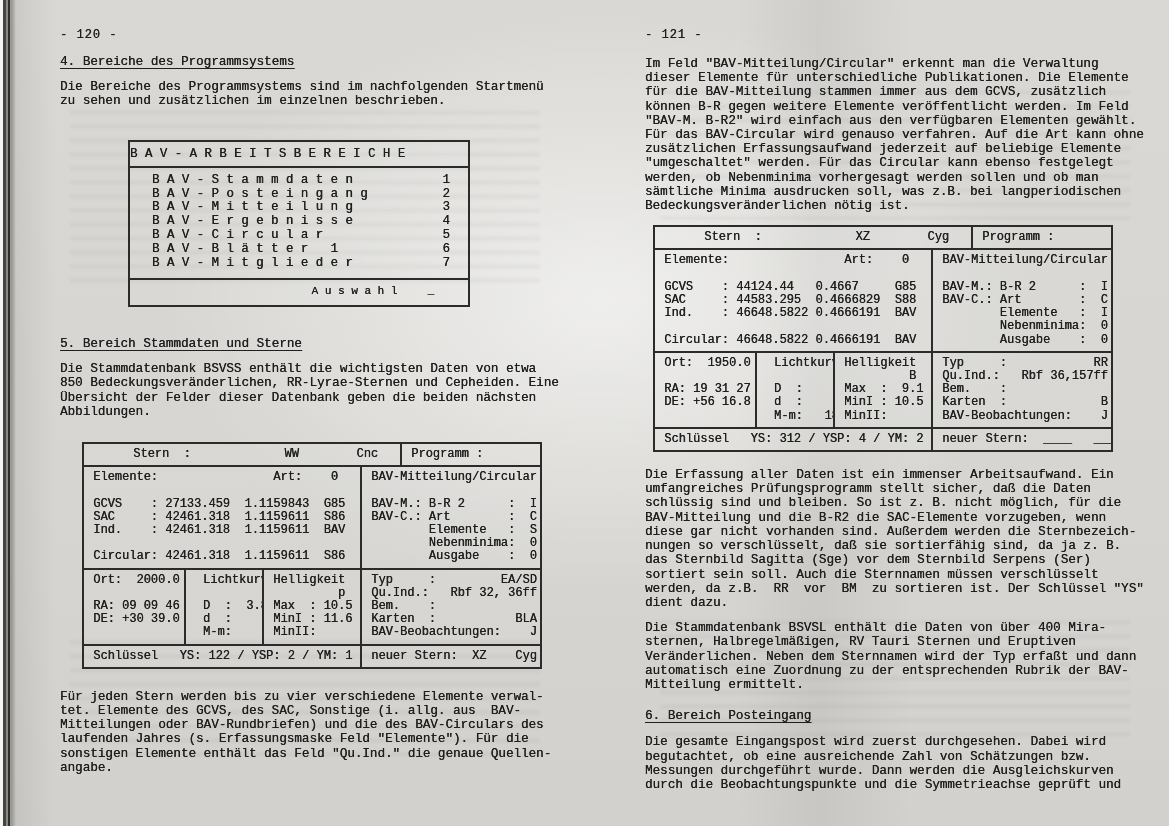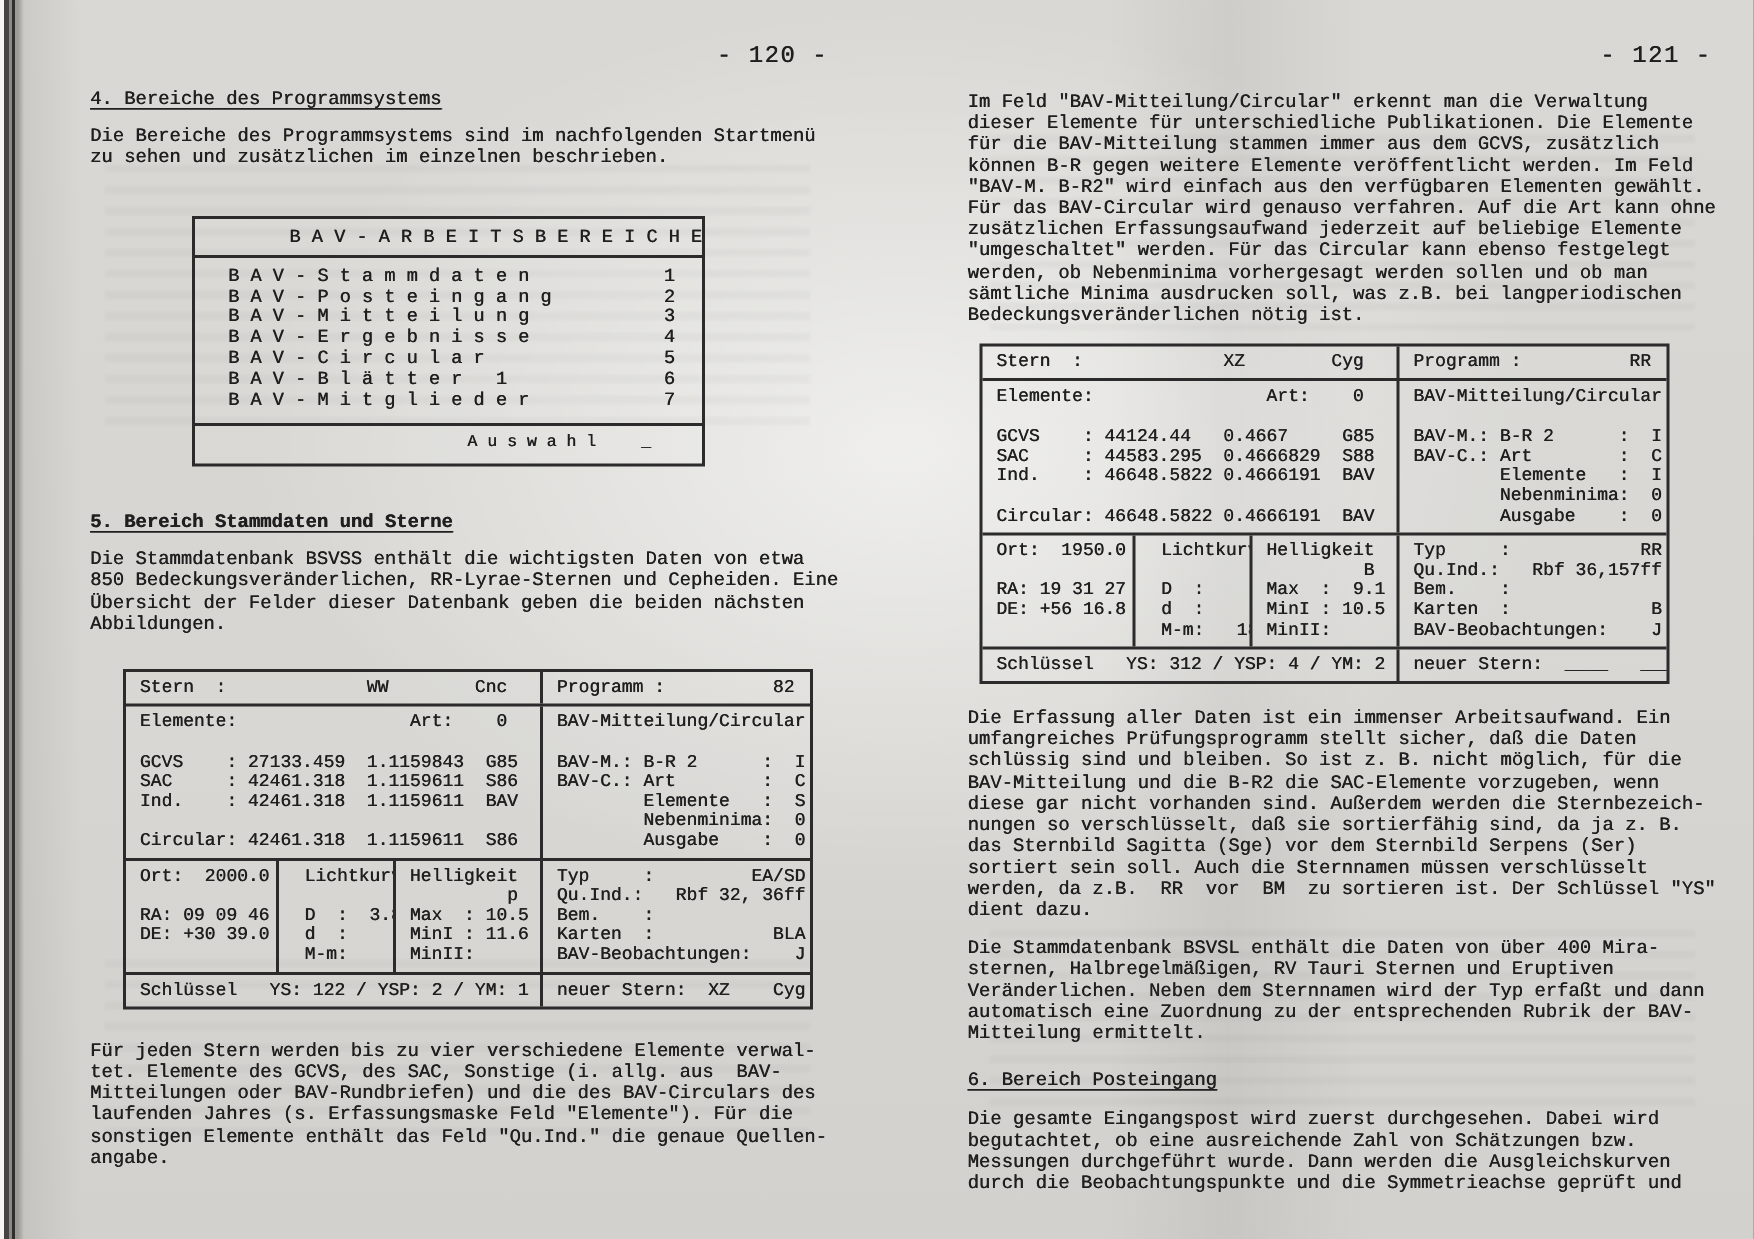--- a/index.html
+++ b/index.html
@@ -15,45 +15,45 @@
   }
   .spine{
     position:absolute;left:0;top:0;bottom:0;width:16px;
     background:linear-gradient(90deg,#f5f5f4 0 3px,#454442 3px 6px,#8a8984 6px 8px,#2f2e2c 8px 10px,#9b9a95 10px 12px,rgba(155,154,149,0) 16px);
   }
   .bleed{position:absolute;pointer-events:none;filter:blur(1px);opacity:.5;
     background:repeating-linear-gradient(180deg, rgba(100,100,100,.10) 0 5px, rgba(0,0,0,0) 5px 14px);}
   .page{position:absolute;top:0;}
   .page-left{left:60px;width:492px;}
   .page-right{left:645px;width:496px;}
-  .pgnum{margin-top:28px;text-align:right;font-size:16px;letter-spacing:1px;
+  .pgnum{margin-top:28px;text-align:left;font-size:12px;letter-spacing:1px;
     text-shadow:.3px 0 0 currentColor;}
   .heading{font-size:12.6px;line-height:14.2px;text-decoration:underline;text-underline-offset:2.5px;
     text-shadow:.3px 0 0 currentColor;white-space:pre;}
   .para{font-size:12.6px;line-height:14.2px;white-space:pre;text-shadow:.25px 0 0 currentColor;}
   .h4{margin-top:13px;}
   .m-intro{margin-top:11px;}
   
   .menu-box{margin-top:31px;margin-left:68px;width:338px;border:2px solid #2b2b2b;background:rgba(255,255,255,.06);}
-  .menu-title{font-size:12.4px;line-height:13px;text-align:right;padding:6px 0 5px;border-bottom:2px solid #2b2b2b;
+  .menu-title{font-size:12.4px;line-height:13px;text-align:left;padding:6px 0 5px;border-bottom:2px solid #2b2b2b;
     white-space:pre;text-shadow:.3px 0 0 currentColor;}
   .menu-items{padding:6px 18px 7px 22px;}
   .menu-item{display:flex;justify-content:space-between;font-size:12.4px;line-height:13.9px;
     white-space:pre;text-shadow:.3px 0 0 currentColor;gap:28px;}
   .menu-footer{border-top:2px solid #2b2b2b;padding:5px 34px 7px 0;display:flex;justify-content:flex-end;
     font-size:11px;line-height:13px;white-space:pre;text-shadow:.3px 0 0 currentColor;}
   .menu-footer .cursor{margin-left:30px;}
-  .h5{margin-top:30px;font-weight:bold;}
+  .h5{margin-top:30px;}
   .m-para5{margin-top:11px;}
   
   .form-box{margin-top:23px;width:460px;border:2px solid #2b2b2b;background:rgba(255,255,255,.05);box-sizing:border-box;}
   .fb-left{margin-left:22px;}
   .fb-right{margin-left:8px;margin-top:12px;}
   .f-row{display:flex;border-top:2px solid #2b2b2b;}
-  .f-row:first-child{border-top:none;}
+  .f-row:first-child{border-top:none;padding-left:40px;}
   .f-left{width:278px;border-right:2px solid #2b2b2b;box-sizing:border-box;flex:none;}
   .f-right{flex:1;min-width:0;}
   .cell{white-space:pre;font-size:12px;line-height:13.2px;padding:4px 0 4px 2px;overflow:hidden;
     text-shadow:.3px 0 0 currentColor;}
   .split{display:flex;padding:0;}
   .c-a{width:102px;border-right:2px solid #2b2b2b;box-sizing:border-box;flex:none;}
   .c-b{width:78px;border-right:2px solid #2b2b2b;box-sizing:border-box;flex:none;padding-left:17px;}
   .c-c{flex:1;min-width:0;}
   .m-outro{margin-top:21px;}
   .m-p1{margin-top:15px;}

